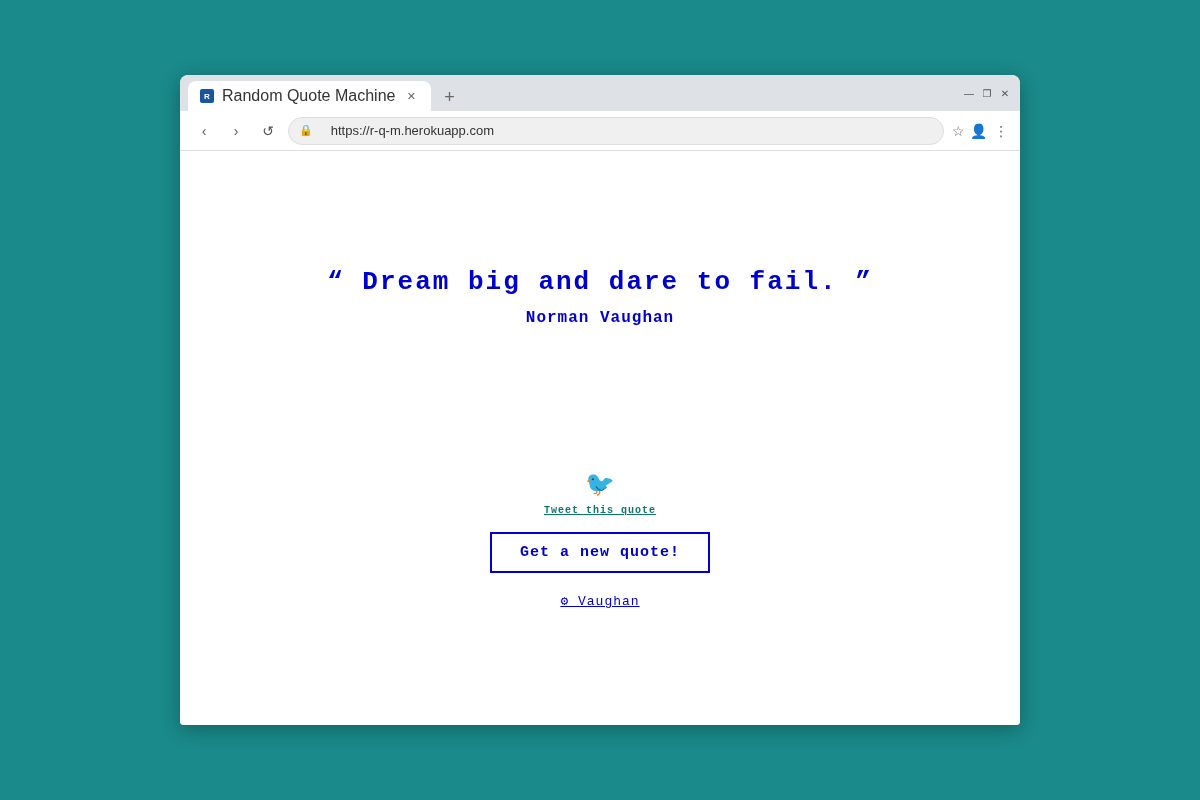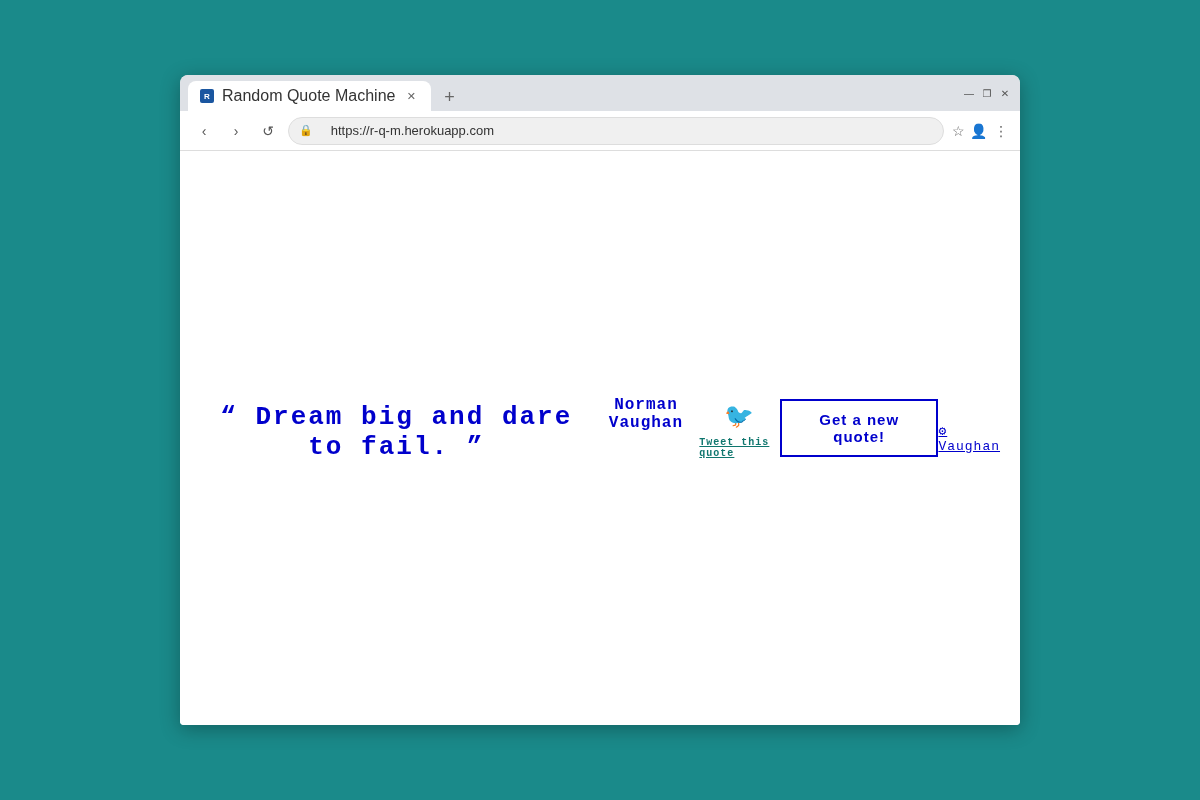--- a/index.html
+++ b/index.html
@@ -173,21 +173,21 @@
       color: #666;
       font-size: 14px;
       cursor: pointer;
     }
 
     
     .page-content {
       background: #ffffff;
       flex: 1;
       display: flex;
-      flex-direction: row;
+      flex-direction: column;
       align-items: center;
       justify-content: center;
       padding: 20px;
       font-family: 'Courier New', Courier, monospace;
     }
 
     .quote-text {
       color: #0000cc;
       font-size: 26px;
       font-weight: bold;
@@ -227,21 +227,21 @@
       text-decoration: underline;
       cursor: pointer;
       font-family: 'Courier New', Courier, monospace;
       letter-spacing: 1px;
     }
 
     .new-quote-btn {
       border: 2px solid #0000cc;
       background: white;
       color: #0000cc;
-      font-family: Liberation Sans, sans-serif;
+      font-family: Liberation Mono, monospace;
       font-size: 15px;
       font-weight: bold;
       letter-spacing: 1px;
       padding: 10px 28px;
       cursor: pointer;
       margin-bottom: 20px;
     }
 
     .footer-text {
       color: #0000cc;

